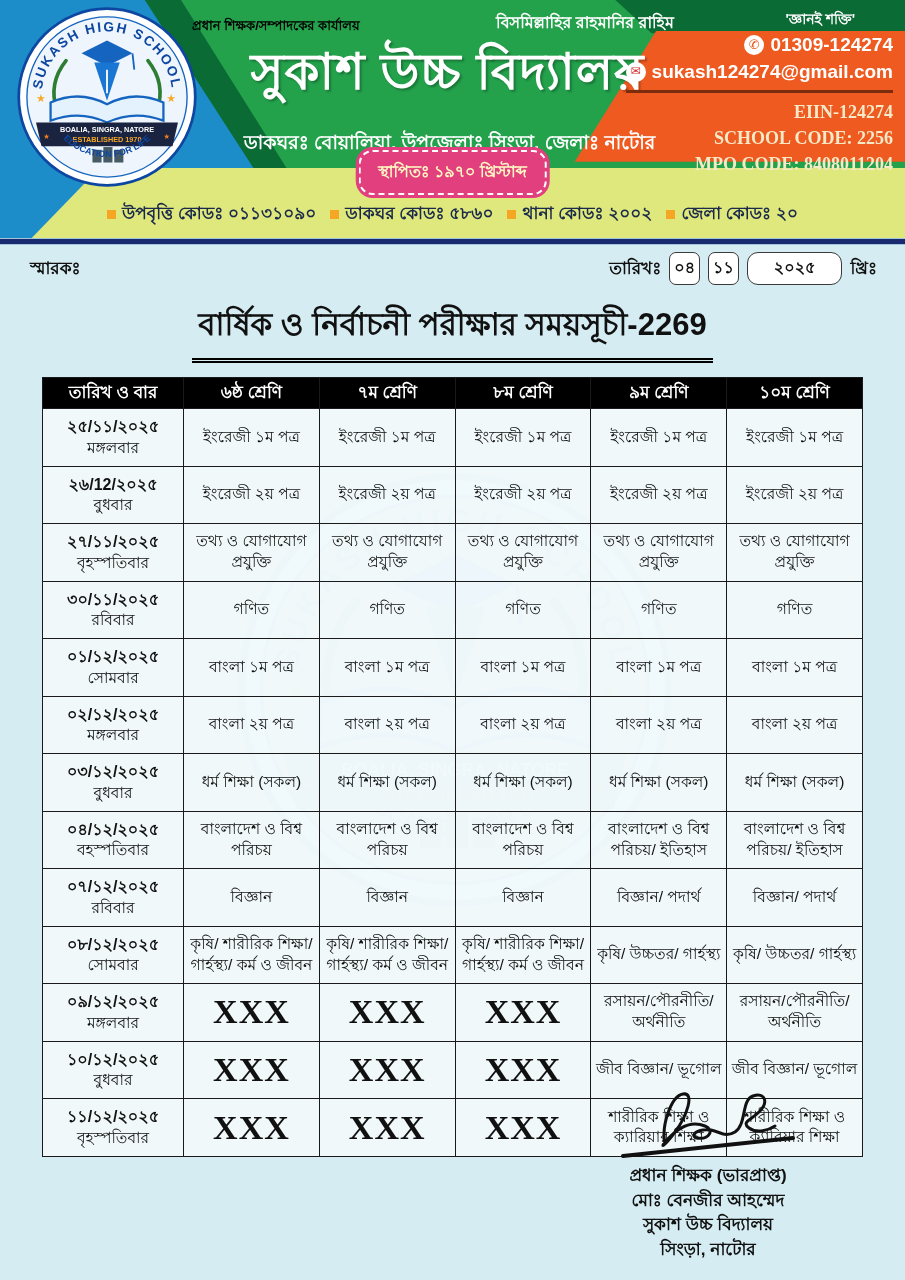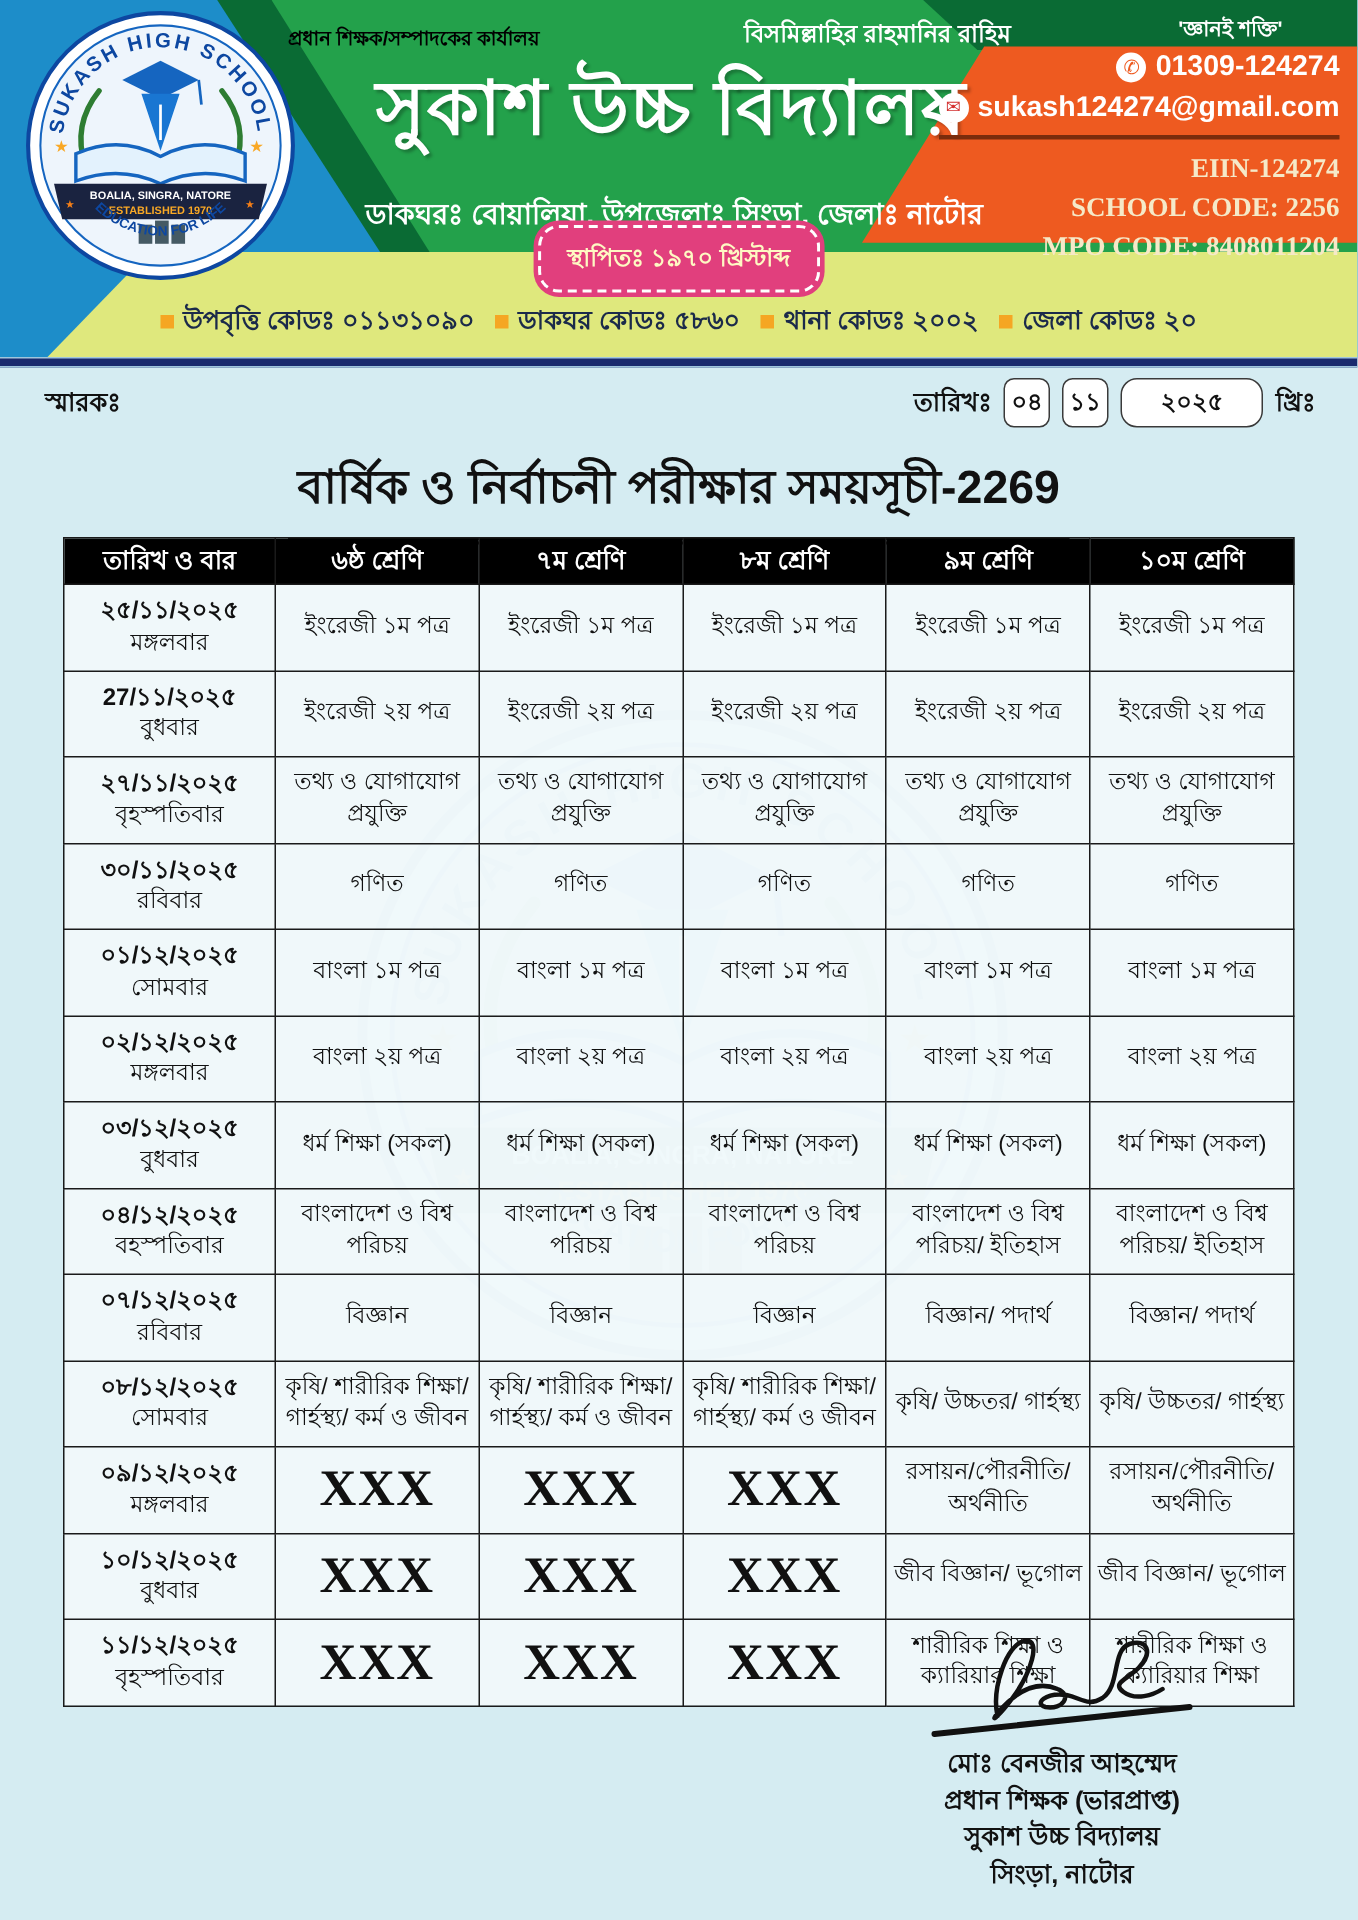--- a/index.html
+++ b/index.html
@@ -43,21 +43,21 @@
   
   .memo-row{position:absolute;top:252px;left:30px;right:28px;display:flex;justify-content:space-between;align-items:center;}
   .memo-label{font-size:17px;font-weight:bold;}
   .date-group{display:flex;align-items:center;gap:8px;font-size:17px;font-weight:bold;}
   .date-box{border:1.7px solid #3a3a3a;border-radius:7px;padding:2px 4px;background:#fff;font-size:16px;font-weight:bold;}
   
   .title-wrap{position:absolute;top:300px;left:0;width:905px;text-align:center;}
   .page-title{display:inline-block;font-size:31px;font-weight:bold;border-bottom:5px double #000;padding:0 6px 6px 6px;}
   
   .watermark{position:absolute;top:470px;left:235px;width:440px;height:440px;opacity:.09;pointer-events:none;}
-  .sched-table{position:absolute;top:358px;left:42px;width:821px;border-collapse:collapse;table-layout:fixed;}
+  .sched-table{position:absolute;top:377px;left:42px;width:821px;border-collapse:collapse;table-layout:fixed;}
   .sched-table th,.sched-table td{border:1.6px solid #1a1a1a;text-align:center;vertical-align:middle;}
   .sched-table th{background:#000;color:#fff;font-size:17px;font-weight:bold;height:27px;padding:1px 2px;}
   .sched-table td{background:rgba(244,250,252,.85);font-size:15.5px;line-height:1.35;padding:7px 3px;}
   .sched-table col.c-date{width:17.2%;}
   .date-cell .d1{font-weight:bold;font-size:16px;}
   .date-cell .d2{font-size:15.5px;}
   td.xxx{font-family:"Liberation Serif","DejaVu Serif",serif;font-size:34px;letter-spacing:1px;padding:2px;font-weight:bold;}
   
   .sig-block{position:absolute;top:1086px;right:42px;width:310px;text-align:center;}
   .sig-scribble{display:block;margin:0 auto;}
@@ -207,21 +207,21 @@
           <div class="d2">মঙ্গলবার</div>
         </td>
         <td>ইংরেজী ১ম পত্র</td>
         <td>ইংরেজী ১ম পত্র</td>
         <td>ইংরেজী ১ম পত্র</td>
         <td>ইংরেজী ১ম পত্র</td>
         <td>ইংরেজী ১ম পত্র</td>
       </tr>
       <tr>
         <td class="date-cell">
-          <div class="d1">27/১১/২০২৫</div>
+          <div class="d1">২৬/12/২০২৫</div>
           <div class="d2">বুধবার</div>
         </td>
         <td>ইংরেজী ২য় পত্র</td>
         <td>ইংরেজী ২য় পত্র</td>
         <td>ইংরেজী ২য় পত্র</td>
         <td>ইংরেজী ২য় পত্র</td>
         <td>ইংরেজী ২য় পত্র</td>
       </tr>
       <tr>
         <td class="date-cell">
@@ -347,17 +347,17 @@
     </tbody>
 </table>
 
 <div class="sig-block">
   <svg class="sig-scribble" width="190" height="78" viewBox="0 0 190 78">
     <path d="M52,58 C48,40 58,10 70,8 C82,6 74,30 62,46 C54,57 46,64 52,56 C64,42 78,34 92,40
              C102,44 96,54 84,52 C76,50 84,42 98,44 C108,46 112,52 122,46
              C134,38 128,14 140,10 C152,6 156,16 146,26 C138,34 128,36 136,42 C144,48 156,44 162,40" fill="none" stroke="#111" stroke-width="3" stroke-linecap="round"></path>
     <path d="M10,70 L180,52" fill="none" stroke="#111" stroke-width="4" stroke-linecap="round"></path>
   </svg>
+  <div class="sig-line">প্রধান শিক্ষক (ভারপ্রাপ্ত)</div>
   <div class="sig-line">মোঃ বেনজীর আহম্মেদ</div>
-  <div class="sig-line">প্রধান শিক্ষক (ভারপ্রাপ্ত)</div>
   <div class="sig-line">সুকাশ উচ্চ বিদ্যালয়</div>
   <div class="sig-line">সিংড়া, নাটোর</div>
 </div>
 
 </body></html>

